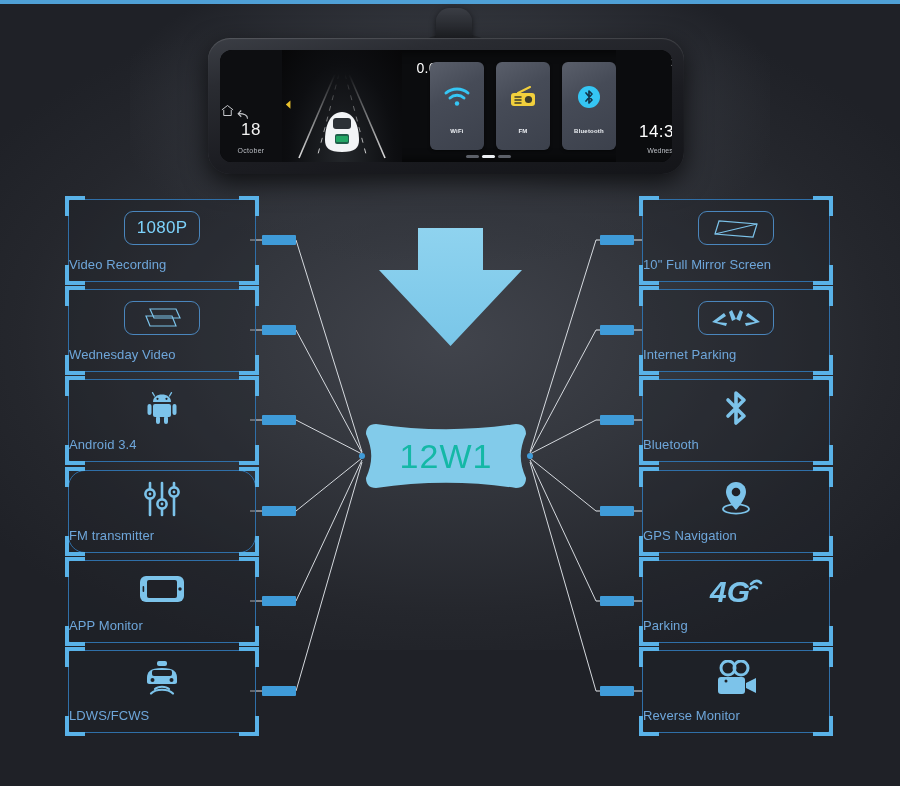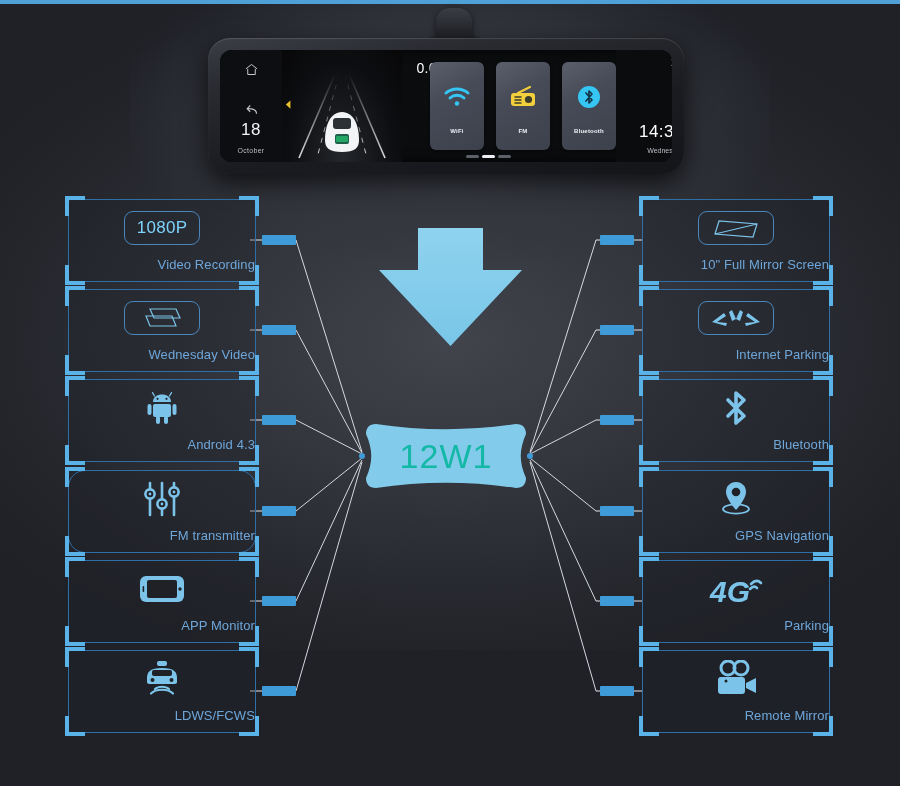--- a/index.html
+++ b/index.html
@@ -46,21 +46,21 @@
     border-radius:22px;
     box-shadow:0 8px 26px rgba(0,0,0,.72), inset 0 1px 1px rgba(255,255,255,.14);
     padding:10px;box-sizing:border-box;
   }
   .mirror-inner{
     position:absolute;left:12px;top:12px;right:12px;bottom:12px;
     background:#0b0c0e;border-radius:12px;overflow:hidden;display:flex;
     box-shadow:inset 0 0 12px rgba(0,0,0,.9);
   }
   .scr-left{width:62px;flex:0 0 62px;background:#0d0e11;position:relative;
-            display:flex;flex-direction:column;align-items:center;}
+            display:flex;flex-direction:row;align-items:center;}
   .scr-left .home{margin-top:12px;opacity:.85;}
   .scr-left .back{margin-top:22px;opacity:.85;}
   .scr-left .daynum{position:absolute;bottom:22px;left:0;width:100%;text-align:center;
             color:#f2f2f2;font-size:17px;font-weight:400;letter-spacing:.5px;}
   .scr-left .daymon{position:absolute;bottom:8px;left:0;width:100%;text-align:center;
             color:#b9bcc2;font-size:7px;letter-spacing:.3px;}
   .scr-mid{flex:0 0 120px;position:relative;background:
      radial-gradient(ellipse at 50% 95%, #23262a 0%, #0d0e11 62%, #070708 100%);}
   .road{position:absolute;left:50%;top:8px;transform:translateX(-50%);}
   .speed{position:absolute;right:-56px;top:10px;color:#fff;font-size:14px;letter-spacing:.4px;white-space:nowrap;}
@@ -102,21 +102,21 @@
     background:rgba(30,33,39,.30);
     box-sizing:border-box;
   }
   .card .brk{position:absolute;width:16px;height:16px;border:4px solid #59b2e8;}
   .card .brk.tl{left:-4px;top:-4px;border-right:none;border-bottom:none;}
   .card .brk.tr{right:-4px;top:-4px;border-left:none;border-bottom:none;}
   .card .brk.bl{left:-4px;bottom:-4px;border-right:none;border-top:none;}
   .card .brk.br{right:-4px;bottom:-4px;border-left:none;border-top:none;}
   .card .cicon{position:absolute;left:0;top:8px;width:100%;height:40px;
     display:flex;align-items:center;justify-content:center;}
-  .card .clabel{position:absolute;left:0;bottom:9px;width:100%;text-align:right;
+  .card .clabel{position:absolute;left:0;bottom:9px;width:100%;text-align:left;
     color:#6ea6da;font-size:13px;letter-spacing:.1px;}
   .iconbox{
     width:76px;height:34px;border:1px solid #4a86bd;border-radius:9px;
     display:flex;align-items:center;justify-content:center;box-sizing:border-box;
   }
   .iconbox.txt{color:#7dd3fc;font-size:17px;font-weight:400;letter-spacing:.3px;}
 
   
   .conn{position:absolute;left:0;top:0;width:900px;height:786px;pointer-events:none;}
 </style>
@@ -357,21 +357,21 @@
         <path d="M9 12 C9 7 13 4.5 18 4.5 C23 4.5 27 7 27 12 Z"></path>
         <circle cx="13.5" cy="8.8" r="1.1" fill="#1f2127"></circle>
         <circle cx="22.5" cy="8.8" r="1.1" fill="#1f2127"></circle>
         <rect x="9" y="14" width="18" height="13" rx="2"></rect>
         <rect x="3.5" y="14" width="4" height="11" rx="2"></rect>
         <rect x="28.5" y="14" width="4" height="11" rx="2"></rect>
         <rect x="12" y="26" width="4" height="8" rx="2"></rect>
         <rect x="20" y="26" width="4" height="8" rx="2"></rect>
       </svg>
     </div>
-    <div class="clabel">Android 4.3</div>
+    <div class="clabel">Android 3.4</div>
   </div>
 
   <div class="card" style="left:68px;top:470px;border-radius:17px;">
     <span class="brk tl"></span>
     <span class="brk tr"></span>
     <span class="brk bl"></span>
     <span class="brk br"></span>
     <div class="cicon">
       <svg width="40" height="36" viewBox="0 0 40 36" fill="none" stroke="#7cc3ea" stroke-width="2.6" stroke-linecap="round">
         <path d="M8 2 V34"></path>
@@ -509,16 +509,16 @@
     <span class="brk br"></span>
     <div class="cicon">
       <svg width="44" height="38" viewBox="0 0 44 38" fill="#7cc3ea">
         <circle cx="14" cy="8" r="7" fill="none" stroke="#7cc3ea" stroke-width="3"></circle>
         <circle cx="27" cy="8" r="7" fill="none" stroke="#7cc3ea" stroke-width="3"></circle>
         <rect x="4" y="17" width="27" height="17" rx="3"></rect>
         <path d="M32 23 L42 18 V33 L32 28 Z"></path>
         <circle cx="12" cy="21" r="1.5" fill="#1f2127"></circle>
       </svg>
     </div>
-    <div class="clabel">Remote Mirror</div>
+    <div class="clabel">Reverse Monitor</div>
   </div>
 
 </div>
 
 </body></html>

